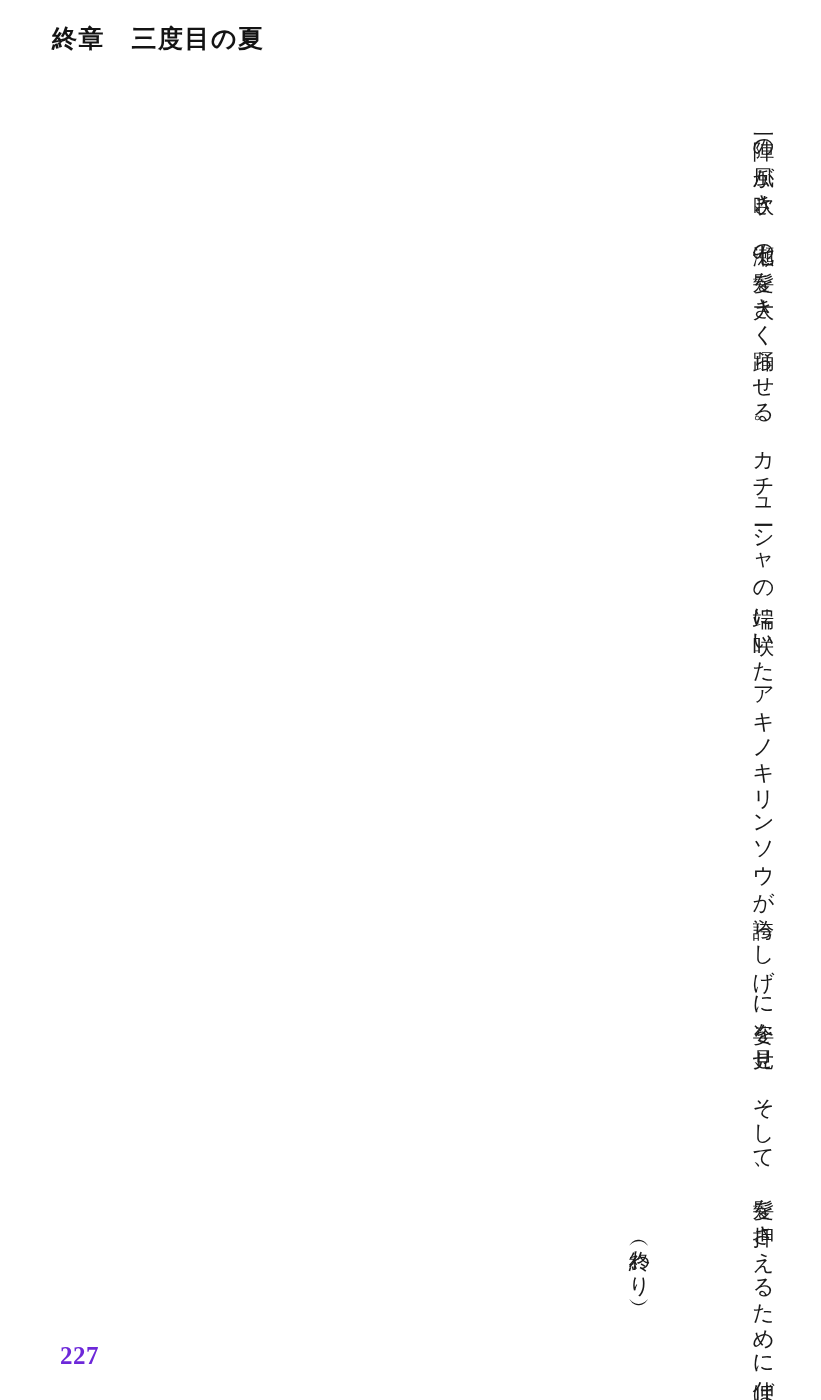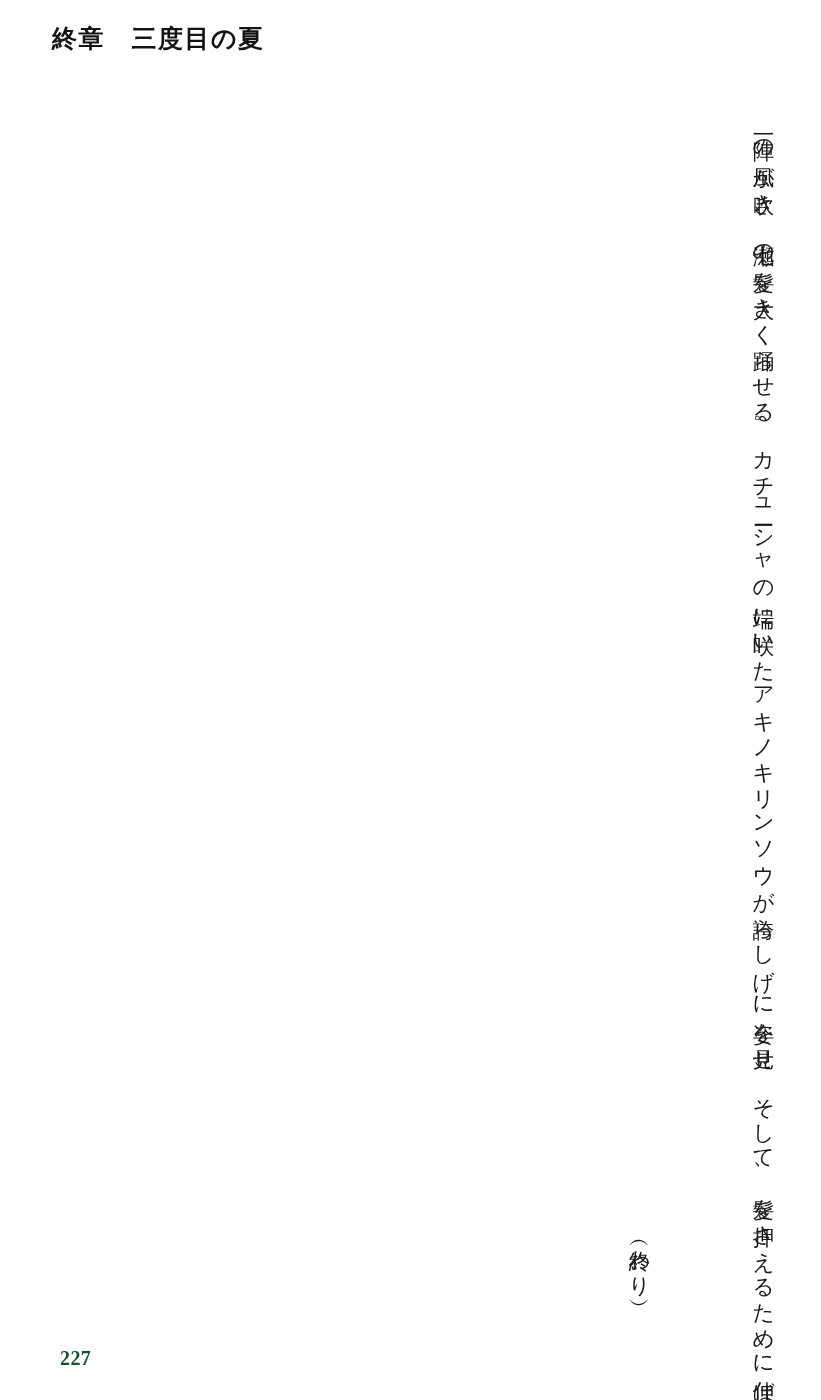--- a/index.html
+++ b/index.html
@@ -81,24 +81,24 @@
     line-height: 1.0;
     white-space: pre;
     color: #1a1a1a;
   }
 
   
   .page-number {
     position: absolute;
     left: 60px;
     bottom: 30px;
-    font-size: 20px;
+    font-size: 25px;
     font-weight: 700;
     letter-spacing: 0.02em;
-    color: #14532d;
+    color: #6d28d9;
   }
 </style>
 </head>
 <body>
 
 <div class="page">
 
   <div class="chapter-heading">終章　三度目の夏</div>
 
   <div class="body-block">

